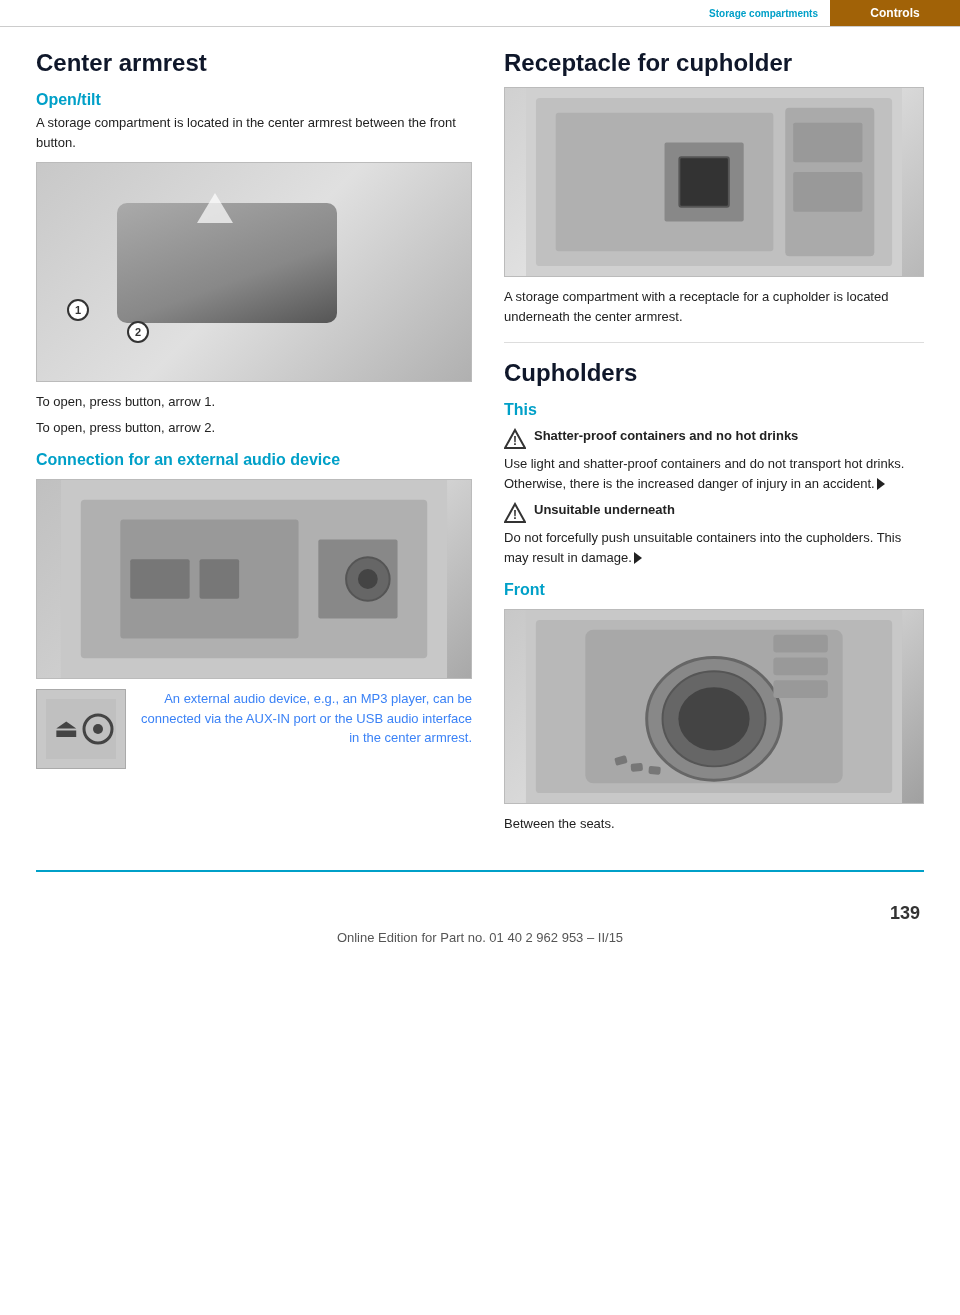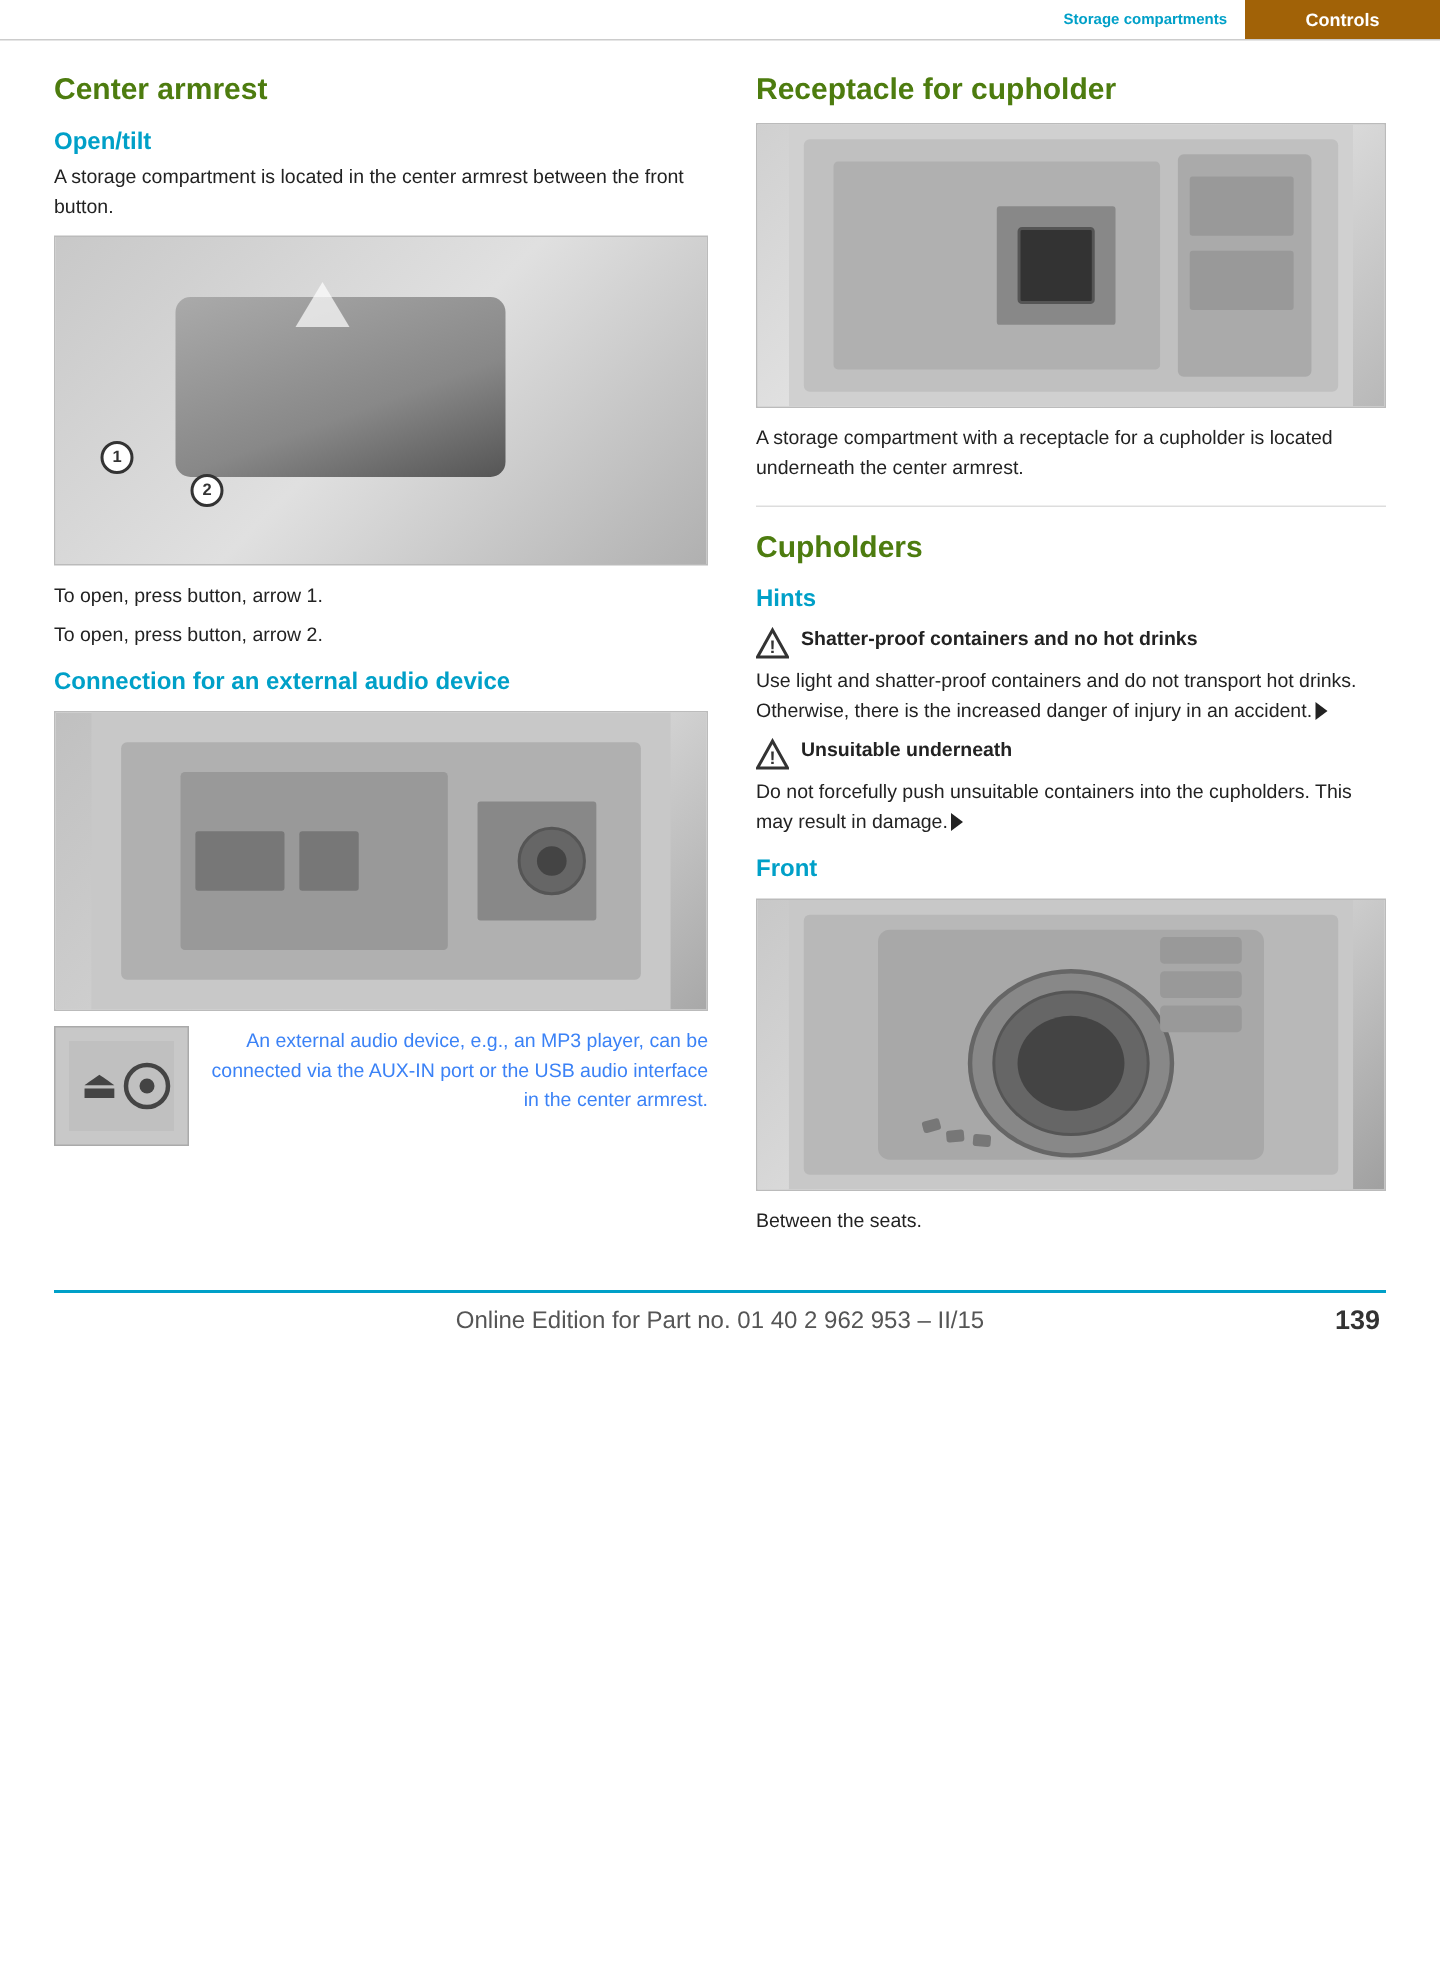--- a/index.html
+++ b/index.html
@@ -50,22 +50,22 @@
       max-width: 460px;
     }
 
     .right-col {
       flex: 1;
       max-width: 420px;
     }
 
     
     .section-title {
-      color: #4d7c0f;
-      font-size: 20px;
+      color: #0f172a;
+      font-size: 24px;
       font-weight: bold;
       margin-bottom: 10px;
     }
 
     .subsection-title {
       color: #00a0c8;
       font-size: 16px;
       font-weight: bold;
       margin-bottom: 4px;
       margin-top: 14px;
@@ -209,22 +209,23 @@
     .page-footer {
       display: flex;
       justify-content: center;
       align-items: center;
       border-top: 2px solid #00a0c8;
       padding: 10px 36px;
       margin: 10px 36px 0 36px;
       position: relative;
     }
     .footer-text {
-      font-size: 16px;
+      font-size: 13px;
       color: #555;
+      margin-top: 48px;
     }
     .page-number {
       position: absolute;
       right: 4px;
       font-size: 18px;
       font-weight: bold;
       color: #333;
     }
 
     
@@ -323,21 +324,21 @@
         </svg>
       </div>
     </div>
 
     <div class="body-text">A storage compartment with a receptacle for a cupholder is located underneath the center armrest.</div>
 
     <hr class="section-divider">
 
     <div class="section-title">Cupholders</div>
 
-    <div class="subsection-title">Hints</div>
+    <div class="subsection-title">This</div>
 
     <div class="warning-block">
       <svg class="warning-icon" viewBox="0 0 22 22" width="22" height="22">
         <polygon points="11,2 21,20 1,20" fill="#fff" stroke="#333" stroke-width="2"></polygon>
         <text x="9" y="17" font-size="12" font-weight="bold" fill="#333">!</text>
       </svg>
       <div class="warning-text">Shatter-proof containers and no hot drinks</div>
     </div>
     <div class="warning-body">
       <span>Use light and shatter-proof containers and do not transport hot drinks. Otherwise, there is the increased danger of injury in an accident.</span><span class="black-triangle"></span>

